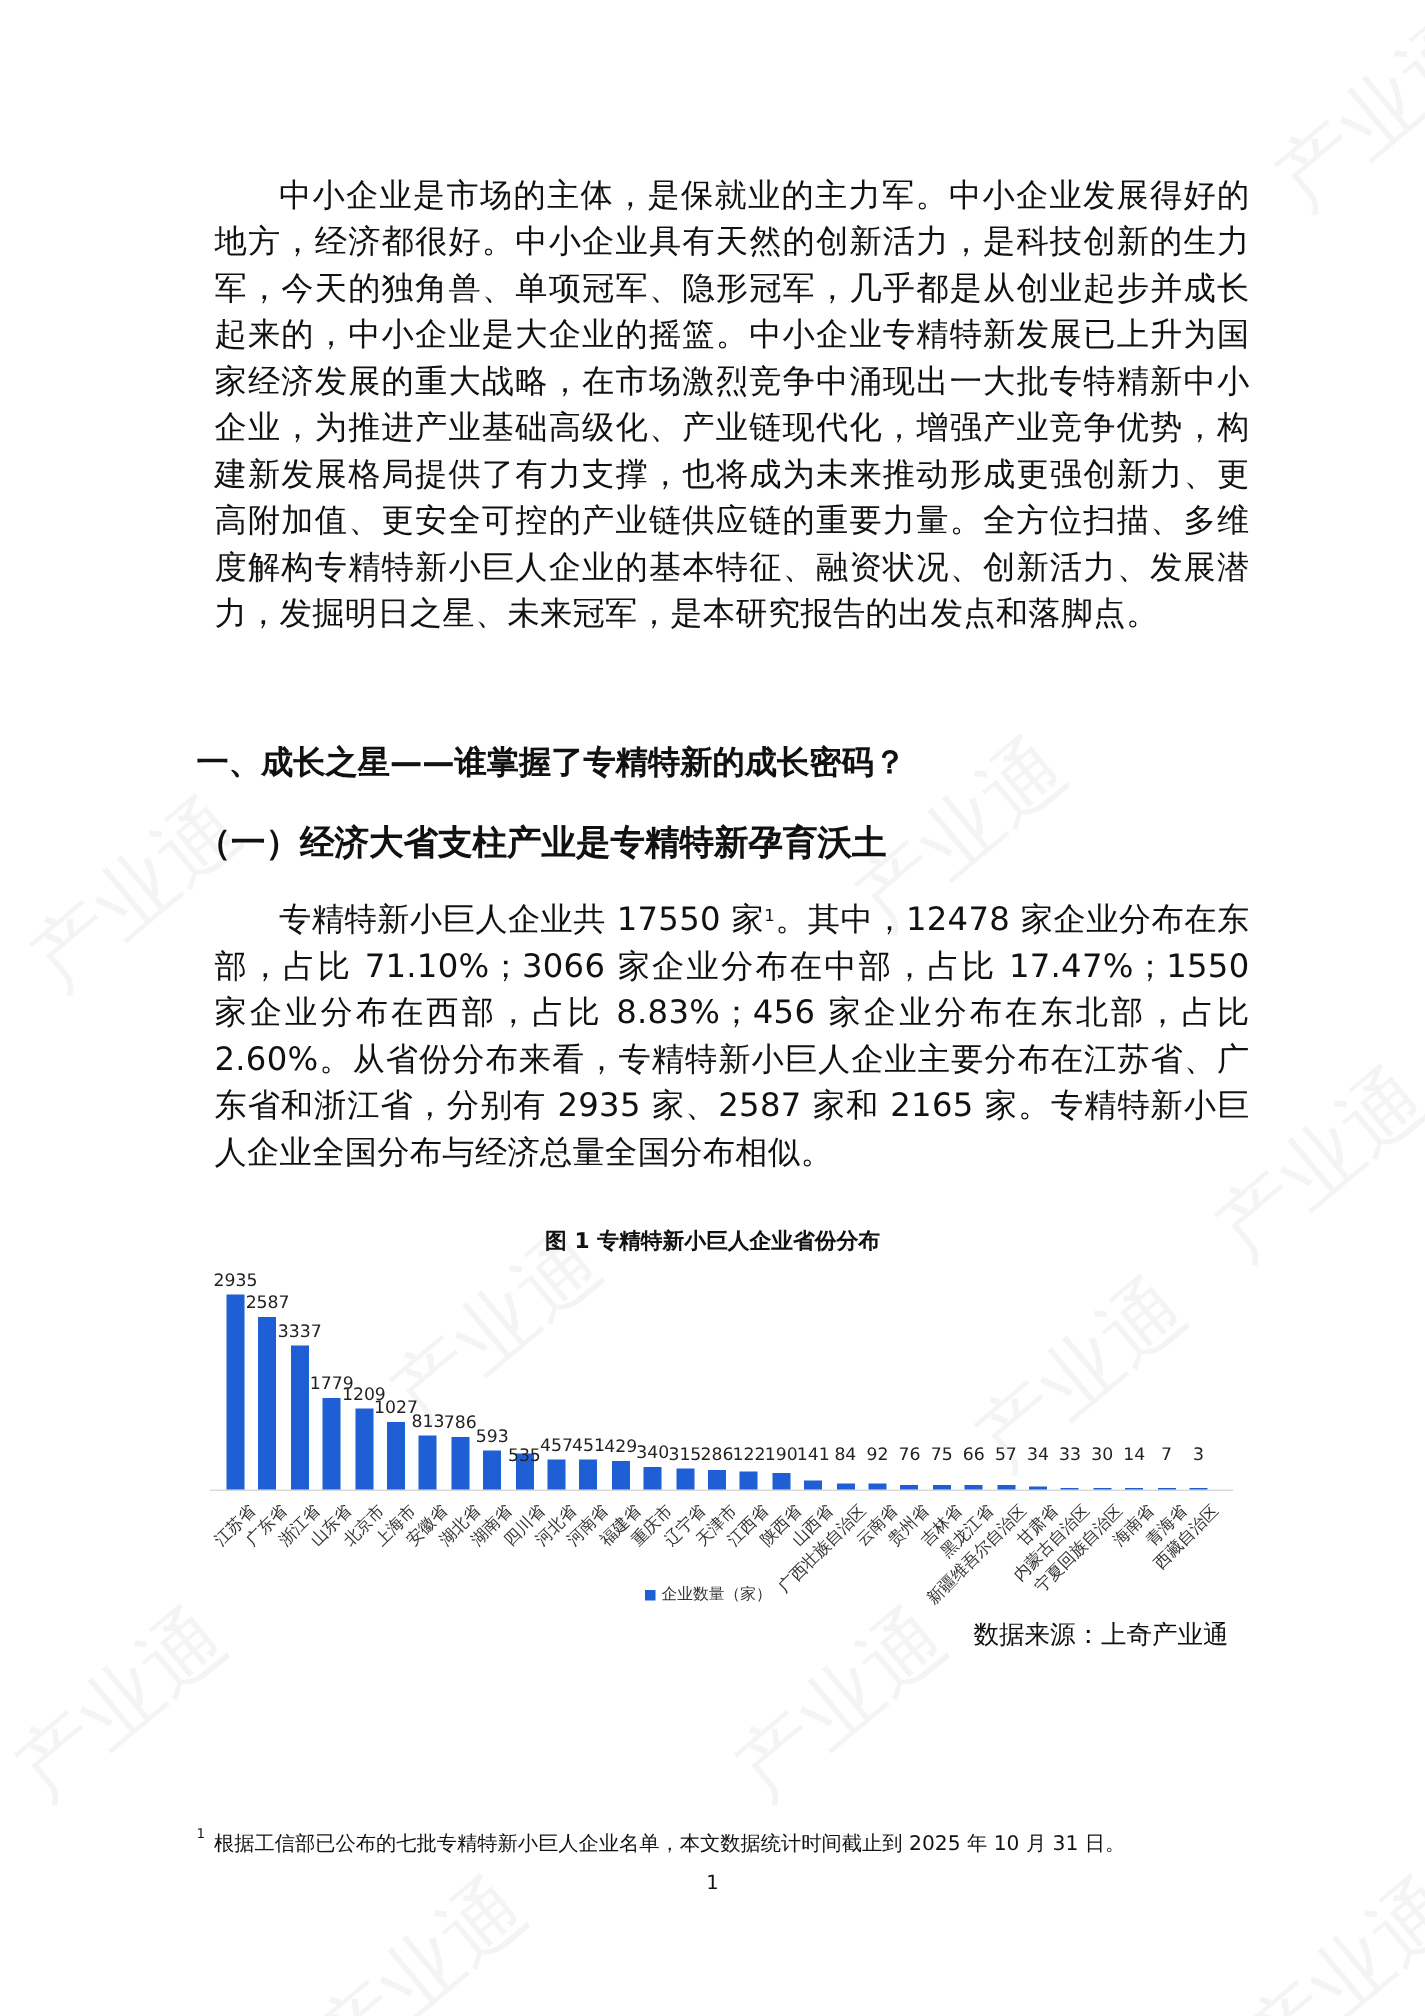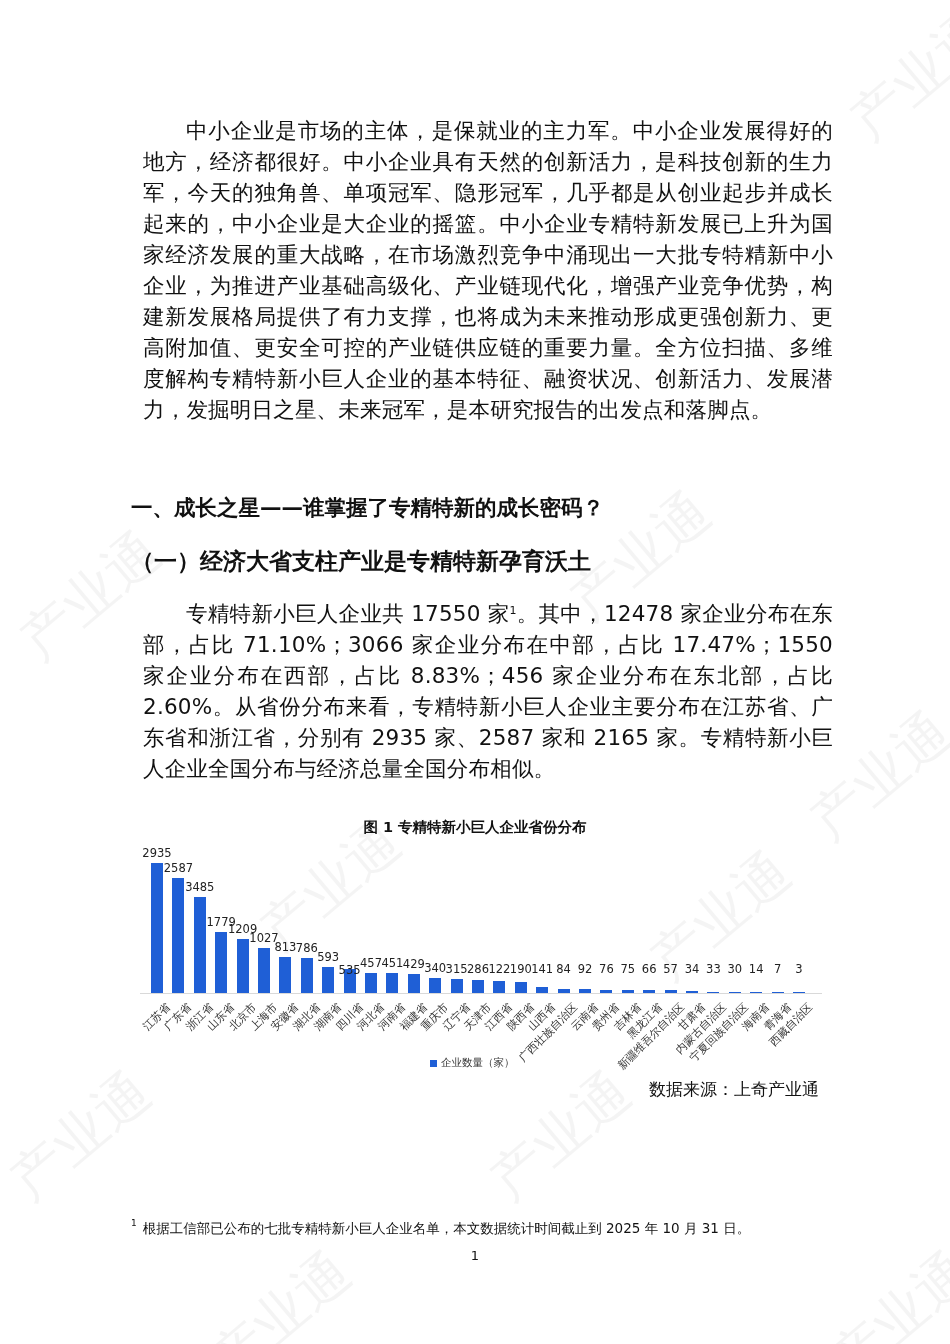--- a/index.html
+++ b/index.html
@@ -54,21 +54,21 @@
 <div class="chart" id="chart">
   <div class="axis"></div>
   <div class="legend"><span class="swatch"></span><span>企业数量（家）</span></div>
 <div class="bar" style="left: 11px; top: 23px; height: 130px; bottom: auto; background: rgb(31, 95, 214);"></div>
     <div class="val" style="left: -3px; top: 6px;">2935</div>
     <div class="cat" style="right: 667px;">江苏省</div>
     <div class="bar" style="left: 32.4px; top: 38.414px; height: 114.586px; bottom: auto; background: rgb(31, 95, 214);"></div>
     <div class="val" style="left: 18.4px; top: 21.414px;">2587</div>
     <div class="cat" style="right: 645.6px;">广东省</div>
     <div class="bar" style="left: 53.8px; top: 57.1056px; height: 95.8944px; bottom: auto; background: rgb(31, 95, 214);"></div>
-    <div class="val" style="left: 39.8px; top: 40.1056px;">3485</div>
+    <div class="val" style="left: 39.8px; top: 40.1056px;">3337</div>
     <div class="cat" style="right: 624.2px;">浙江省</div>
     <div class="bar" style="left: 75.2px; top: 92.3629px; height: 60.6371px; bottom: auto; background: rgb(31, 95, 214);"></div>
     <div class="val" style="left: 61.2px; top: 75.3629px;">1779</div>
     <div class="cat" style="right: 602.8px;">山东省</div>
     <div class="bar" style="left: 96.6px; top: 99.4497px; height: 53.5503px; bottom: auto; background: rgb(31, 95, 214);"></div>
     <div class="val" style="left: 82.6px; top: 82.4497px;">1209</div>
     <div class="cat" style="right: 581.4px;">北京市</div>
     <div class="bar" style="left: 118px; top: 107.511px; height: 45.4889px; bottom: auto; background: rgb(31, 95, 214);"></div>
     <div class="val" style="left: 104px; top: 90.5111px;">1027</div>
     <div class="cat" style="right: 560px;">上海市</div>

